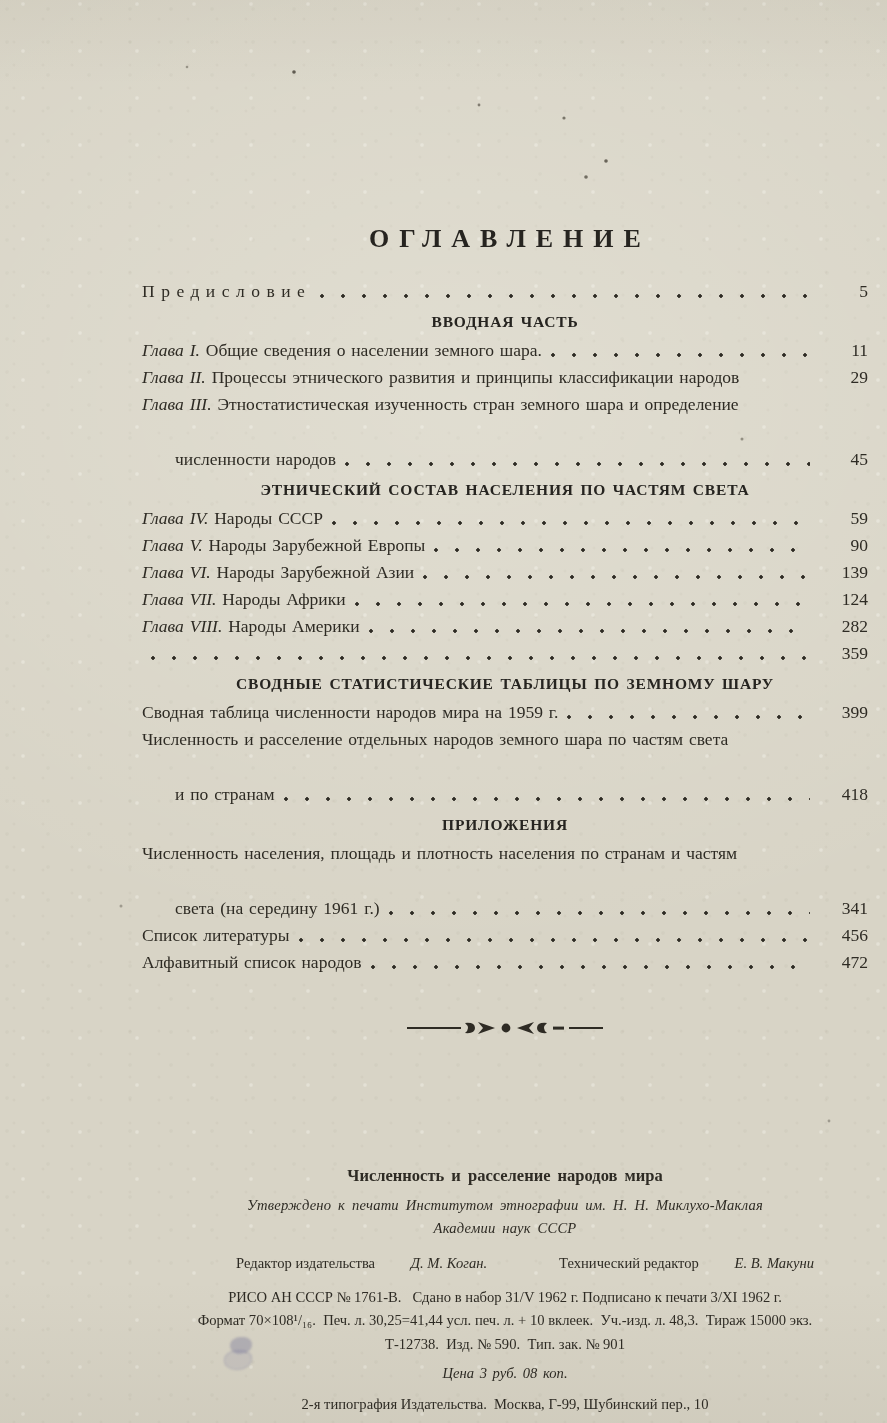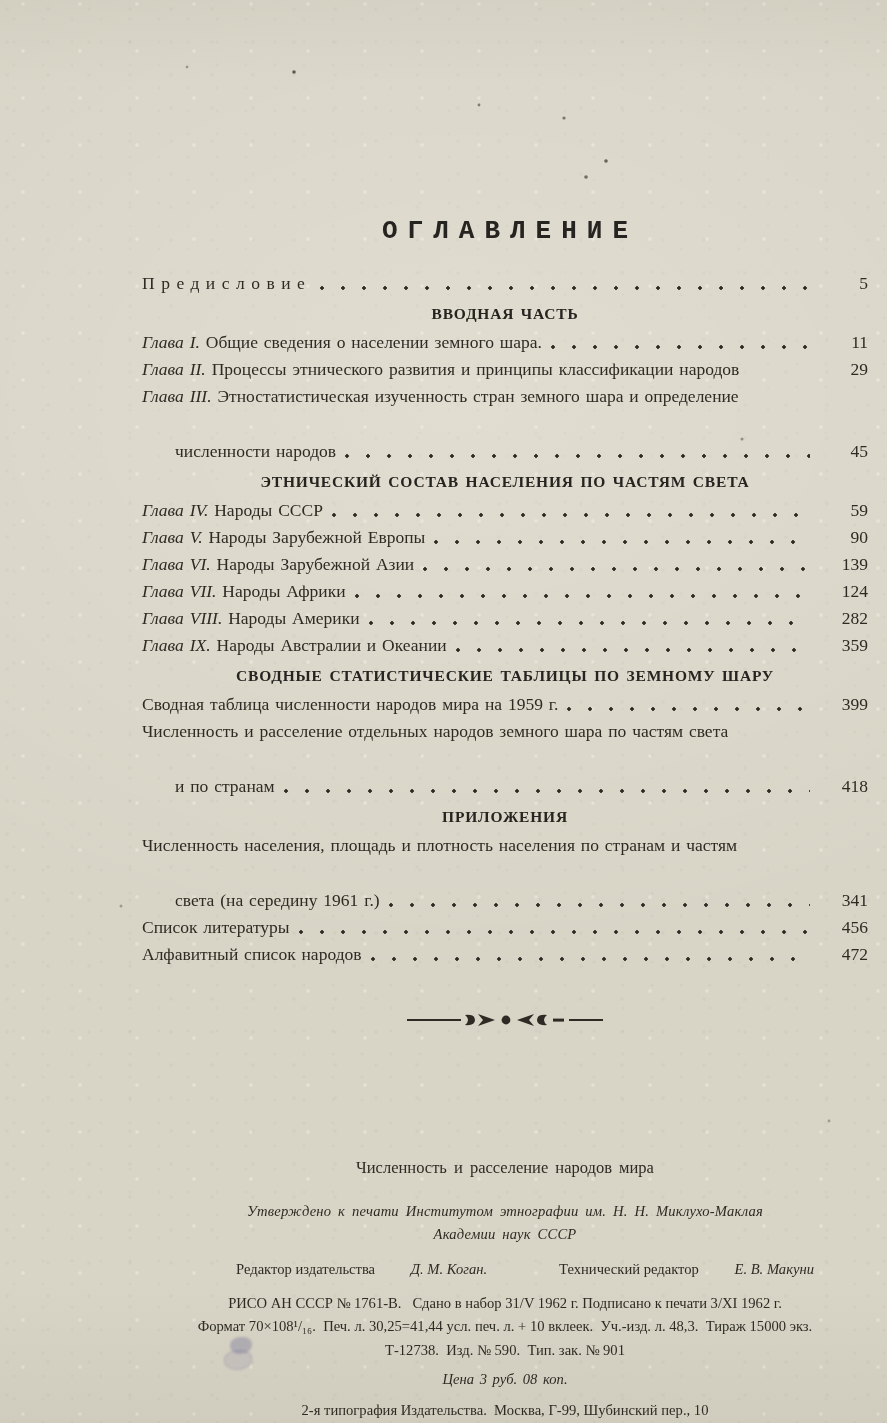--- a/index.html
+++ b/index.html
@@ -17,27 +17,26 @@
       radial-gradient(circle at 23px 4px, rgba(255,255,250,0.30) 1.2px, transparent 2.4px),
       radial-gradient(circle at 14px 19px, rgba(110,102,82,0.05) 1px, transparent 2px);
     background-size:auto,auto,41px 33px,57px 47px,29px 23px;
     font-family:"Liberation Serif","DejaVu Serif",serif;
     color:#2e2b24;
   }
 
   .text-block { margin:0 19px 0 142px; padding-top:216px; }
 
   .toc-title {
-    margin:0 0 24px 0;
+    margin:8px 0 24px 0;
     font-size:26px; font-weight:bold;
     letter-spacing:10px;
     text-align:center; text-indent:10px;
     line-height:30px;
     color:#262420;
-    font-family:Liberation Mono, monospace;
   }
 
   .toc-row {
     display:flex; align-items:baseline;
     line-height:27px; font-size:17.5px;
     word-spacing:1.5px;
     white-space:nowrap;
   }
   .toc-row.cont { padding-left:33px;margin-top:28px; }
   .toc-text .chapter-prefix { font-style:italic; }
@@ -58,21 +57,21 @@
     letter-spacing:0.8px; word-spacing:2px;
     line-height:27px; margin:3px 0 2px 0;
     color:#262420;
   }
 
   .ornament { text-align:center; margin-top:42px; color:#2e2b24; }
   .ornament svg { display:inline-block; vertical-align:middle; }
 
   .colophon { margin-top:128px; text-align:center; font-size:14.6px; }
   .colophon .line { white-space:pre; line-height:23.5px; }
-  .colophon-title { font-weight:normal; font-size:16.5px; word-spacing:3px; line-height:24px; margin-bottom:20px; }
+  .colophon-title { font-weight:bold; font-size:16.5px; word-spacing:3px; line-height:24px; margin-bottom:6px; }
   .colophon-approval { font-style:italic; word-spacing:3px; letter-spacing:0.2px; line-height:23px; }
   .colophon-editors {
     display:flex; justify-content:space-between;
     width:578px; margin:9px auto 0 auto; transform:translateX(20px);
     line-height:27px; white-space:pre;
   }
   .colophon-editors .name { font-style:italic;margin-left:32px; }
   .imprint { margin-top:9px; }
   .price { font-style:italic; margin-top:6px; line-height:26px; word-spacing:2px; }
   .publisher { margin-top:7px; }
@@ -157,21 +156,20 @@
           <span class="toc-text"><span class="chapter-prefix">Глава VII. </span>Народы Африки</span>
           <span class="leader dots"></span>
           <span class="pageno">124</span>
         </div>
         <div class="toc-row">
           <span class="toc-text"><span class="chapter-prefix">Глава VIII. </span>Народы Америки</span>
           <span class="leader dots"></span>
           <span class="pageno">282</span>
         </div>
         <div class="toc-row">
-          <span class="toc-text"><span class="chapter-prefix">Глава IX. </span>Народы Австралии и Океании</span>
           <span class="leader dots"></span>
           <span class="pageno">359</span>
         </div>
         <div class="toc-heading">СВОДНЫЕ СТАТИСТИЧЕСКИЕ ТАБЛИЦЫ ПО ЗЕМНОМУ ШАРУ</div>
         <div class="toc-row">
           <span class="toc-text">Сводная таблица численности народов мира на 1959 г.</span>
           <span class="leader dots"></span>
           <span class="pageno">399</span>
         </div>
         <div class="toc-row">

